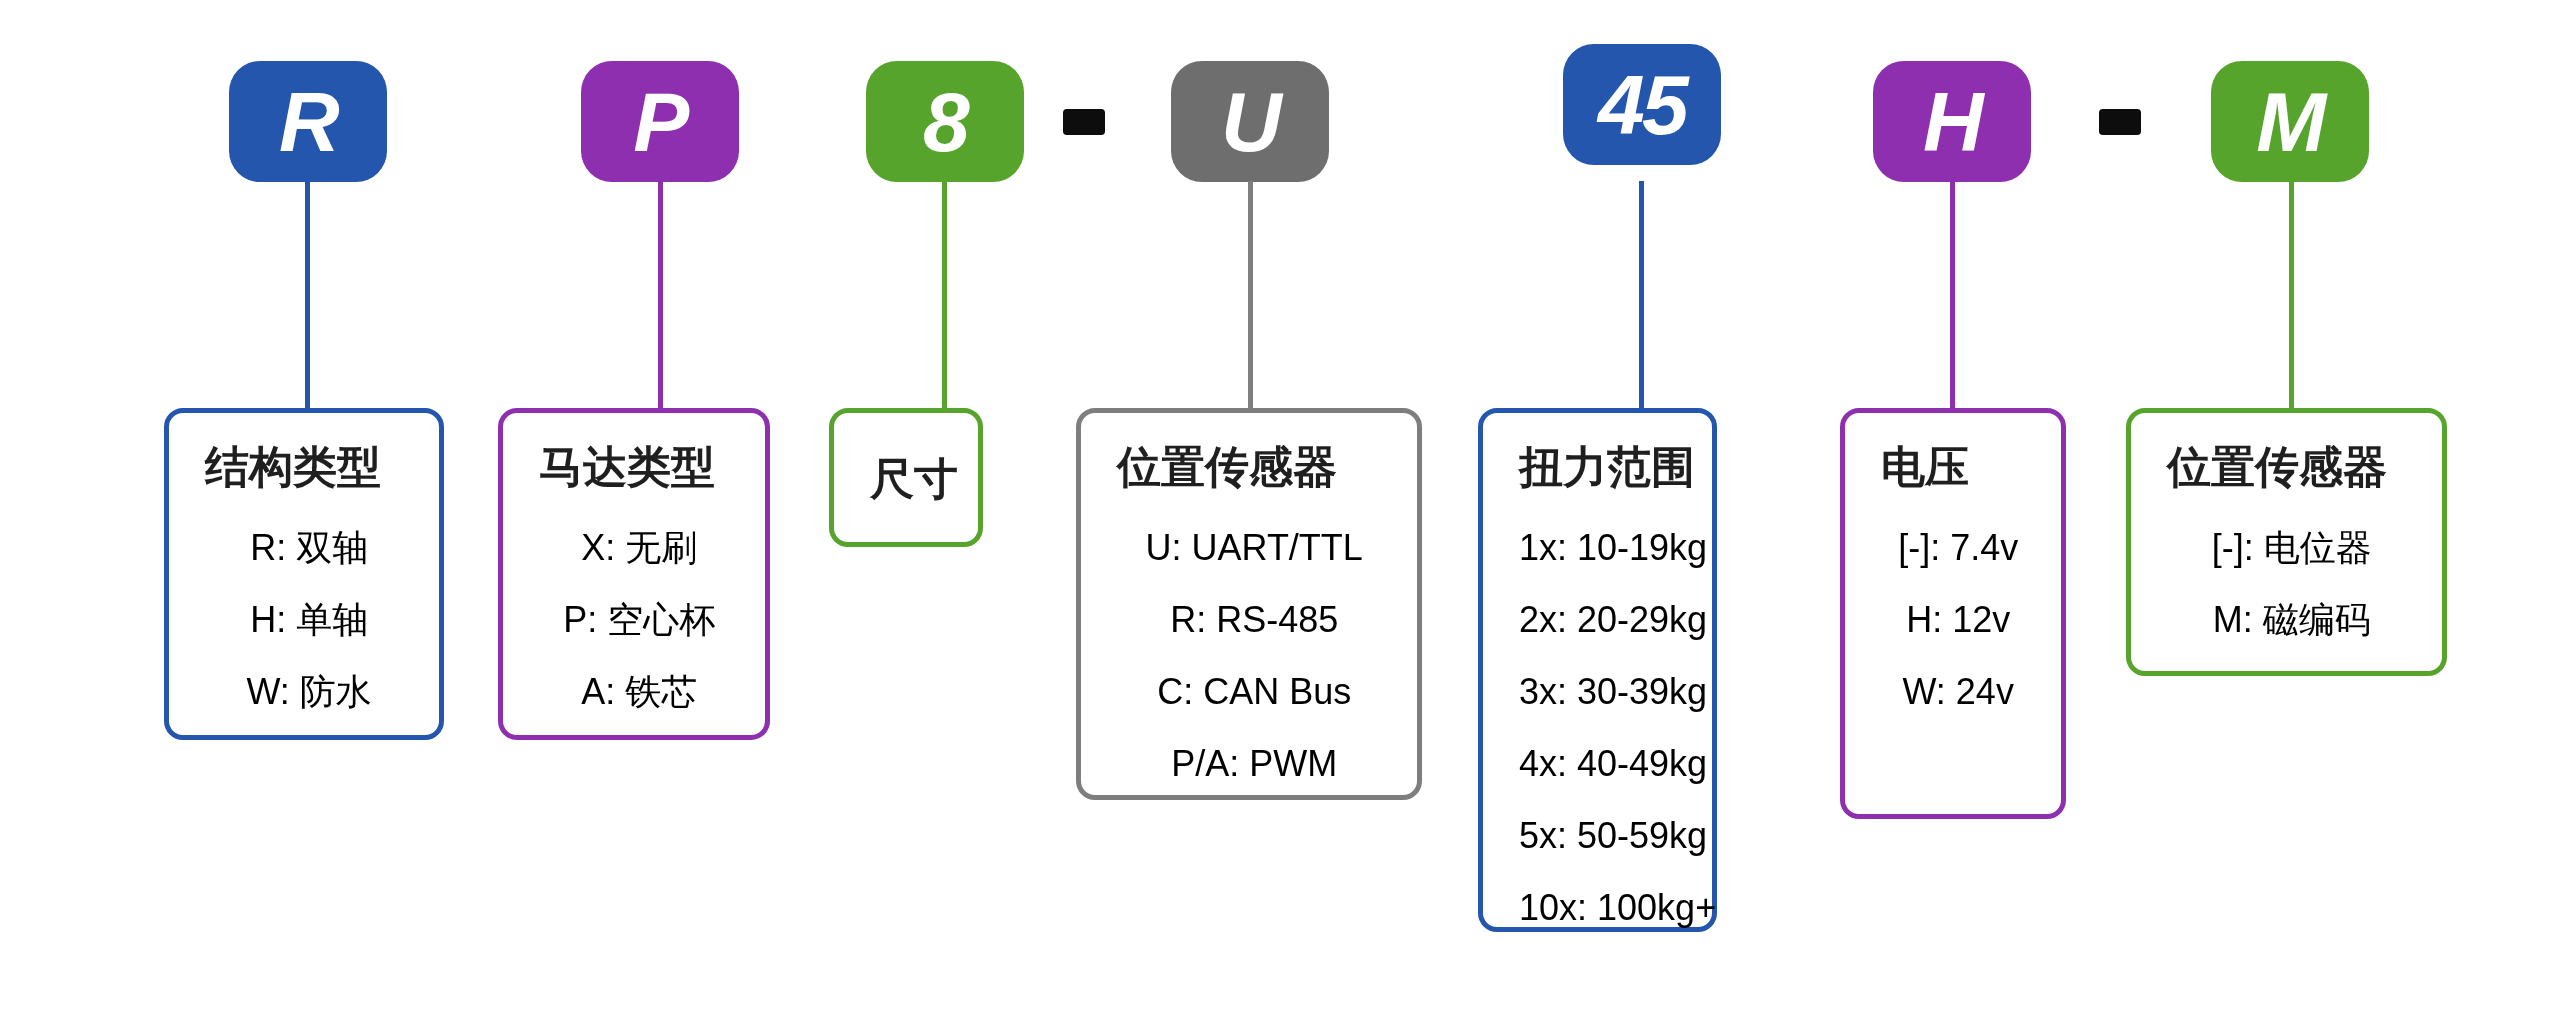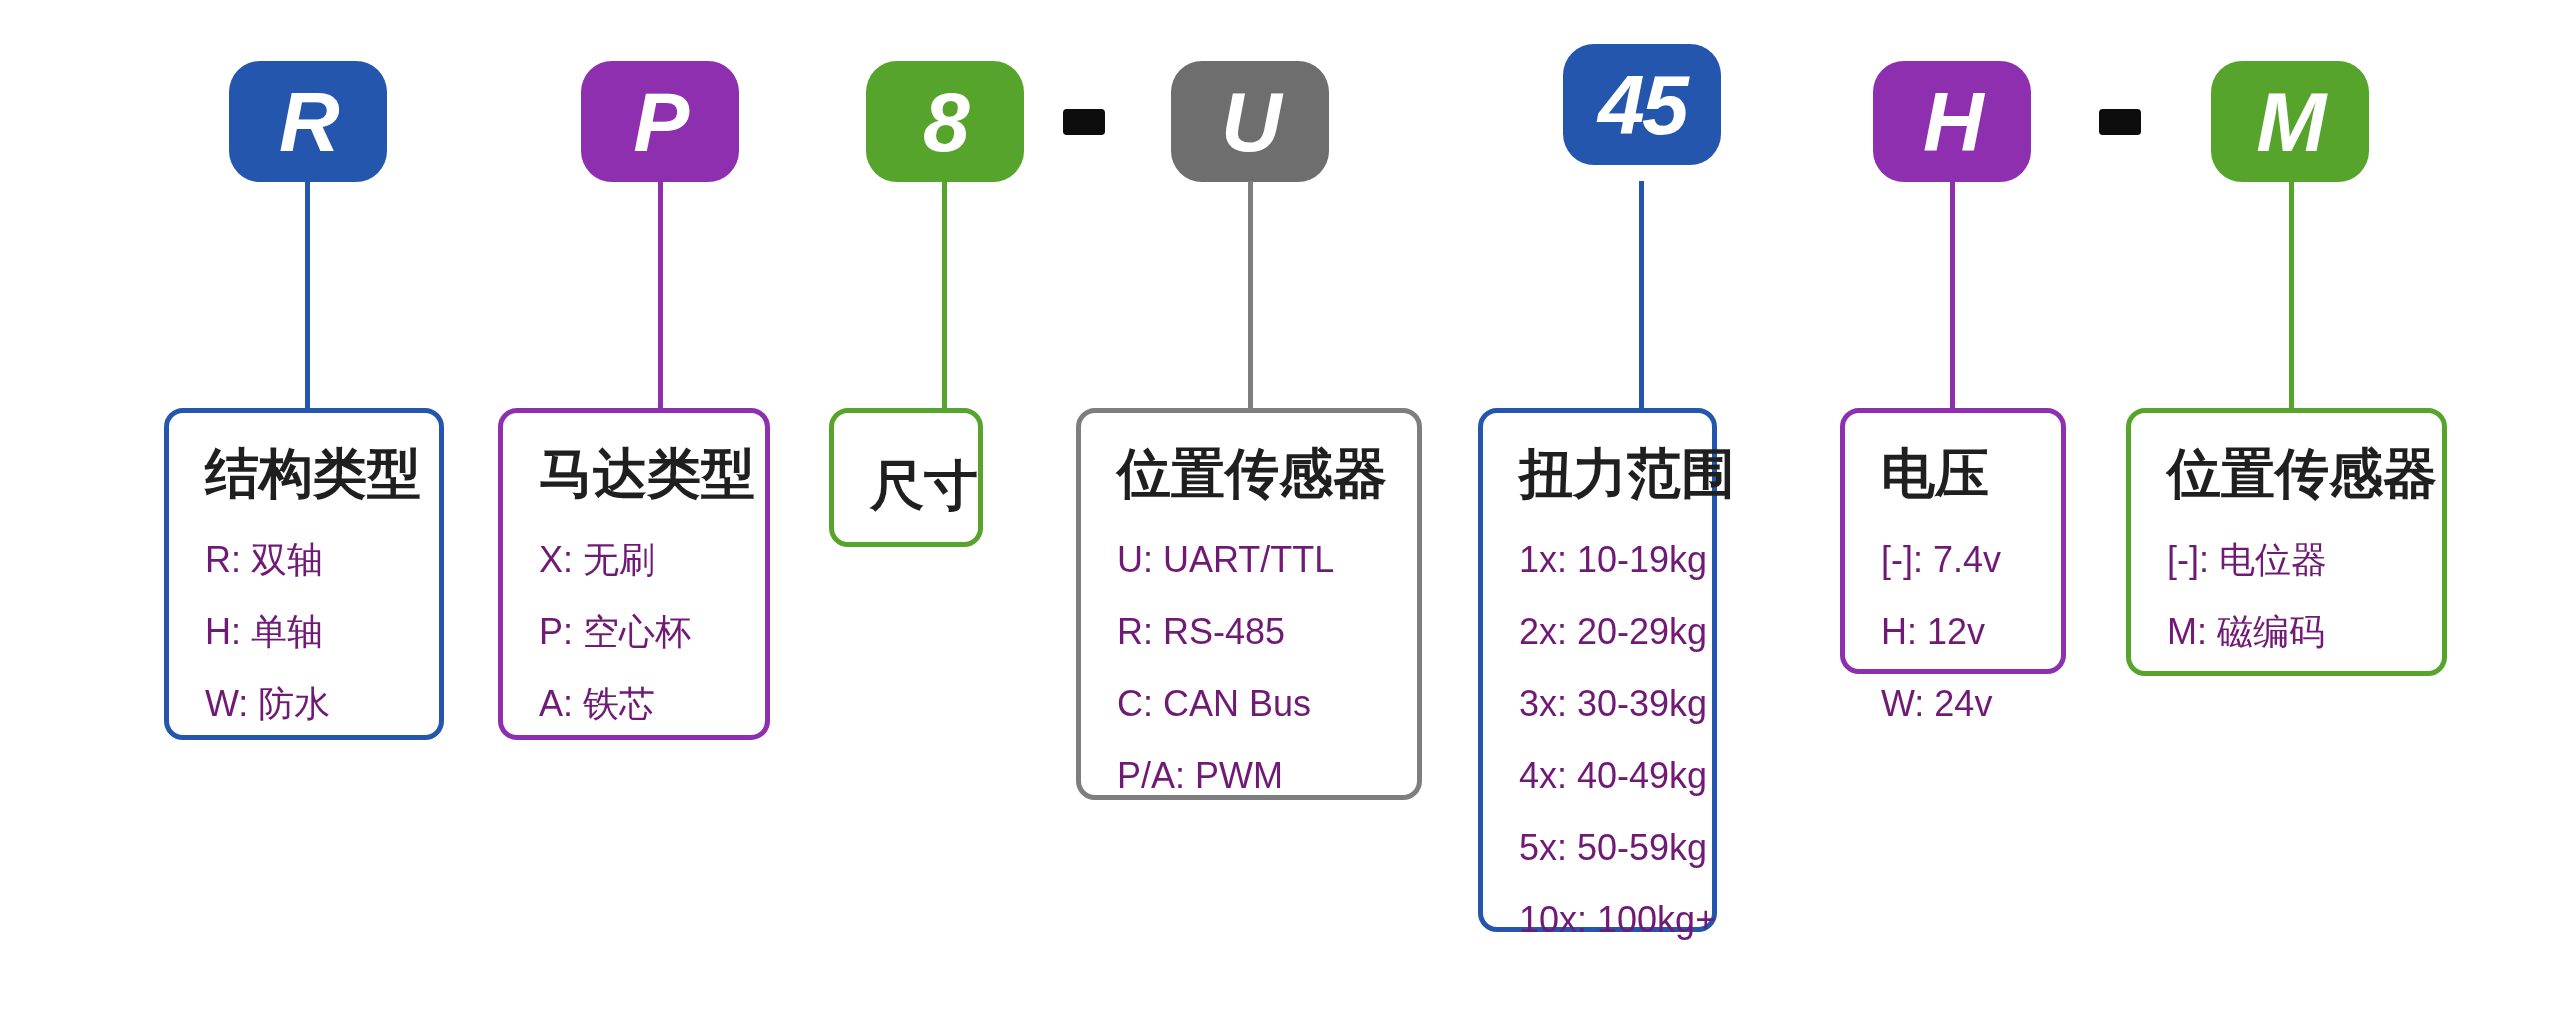--- a/index.html
+++ b/index.html
@@ -48,29 +48,30 @@
     border:5.1px solid #000;
     border-radius:19px;
     box-sizing:border-box;
     padding:28px 25.6px 19px 36px;
   }
   .b-blue{border-color:#2456AE;}
   .b-purple{border-color:#8E2FB0;}
   .b-green{border-color:#56A42C;}
   .b-gray{border-color:#7E7E7E;}
   .box-title{
-    font-size:54px;font-weight:700;color:#1f1f1f;
+    font-size:44px;font-weight:700;color:#1f1f1f;
     line-height:1.2;
     margin:0 0 18px 0;
     white-space:nowrap;
   }
   .box-item{
-    font-size:36px;font-weight:400;color:#701a75;
+    font-size:36px;font-weight:400;color:#000000;
     line-height:72px;
     white-space:nowrap;
+    text-align:center;
   }
 </style>
 </head>
 <body>
 
 <div class="canvas">
 
   <div class="badge c-blue" style="left:229px;top:61px;">
       <span>R</span>
     </div>
@@ -132,21 +133,21 @@
   <div class="box b-blue" style="left:1478px;width:239px;height:524px;">
     <div class="box-title">扭力范围</div>
     <div class="box-item">1x: 10-19kg</div>
     <div class="box-item">2x: 20-29kg</div>
     <div class="box-item">3x: 30-39kg</div>
     <div class="box-item">4x: 40-49kg</div>
     <div class="box-item">5x: 50-59kg</div>
     <div class="box-item">10x: 100kg+</div>
   </div>
 
-  <div class="box b-purple" style="left:1840px;width:226px;height:266px;">
+  <div class="box b-purple" style="left:1840px;width:226px;height:411px;">
     <div class="box-title">电压</div>
     <div class="box-item">[-]: 7.4v</div>
     <div class="box-item">H: 12v</div>
     <div class="box-item">W: 24v</div>
   </div>
 
   <div class="box b-green" style="left:2126px;width:321px;height:268px;">
     <div class="box-title">位置传感器</div>
     <div class="box-item">[-]: 电位器</div>
     <div class="box-item">M: 磁编码</div>

